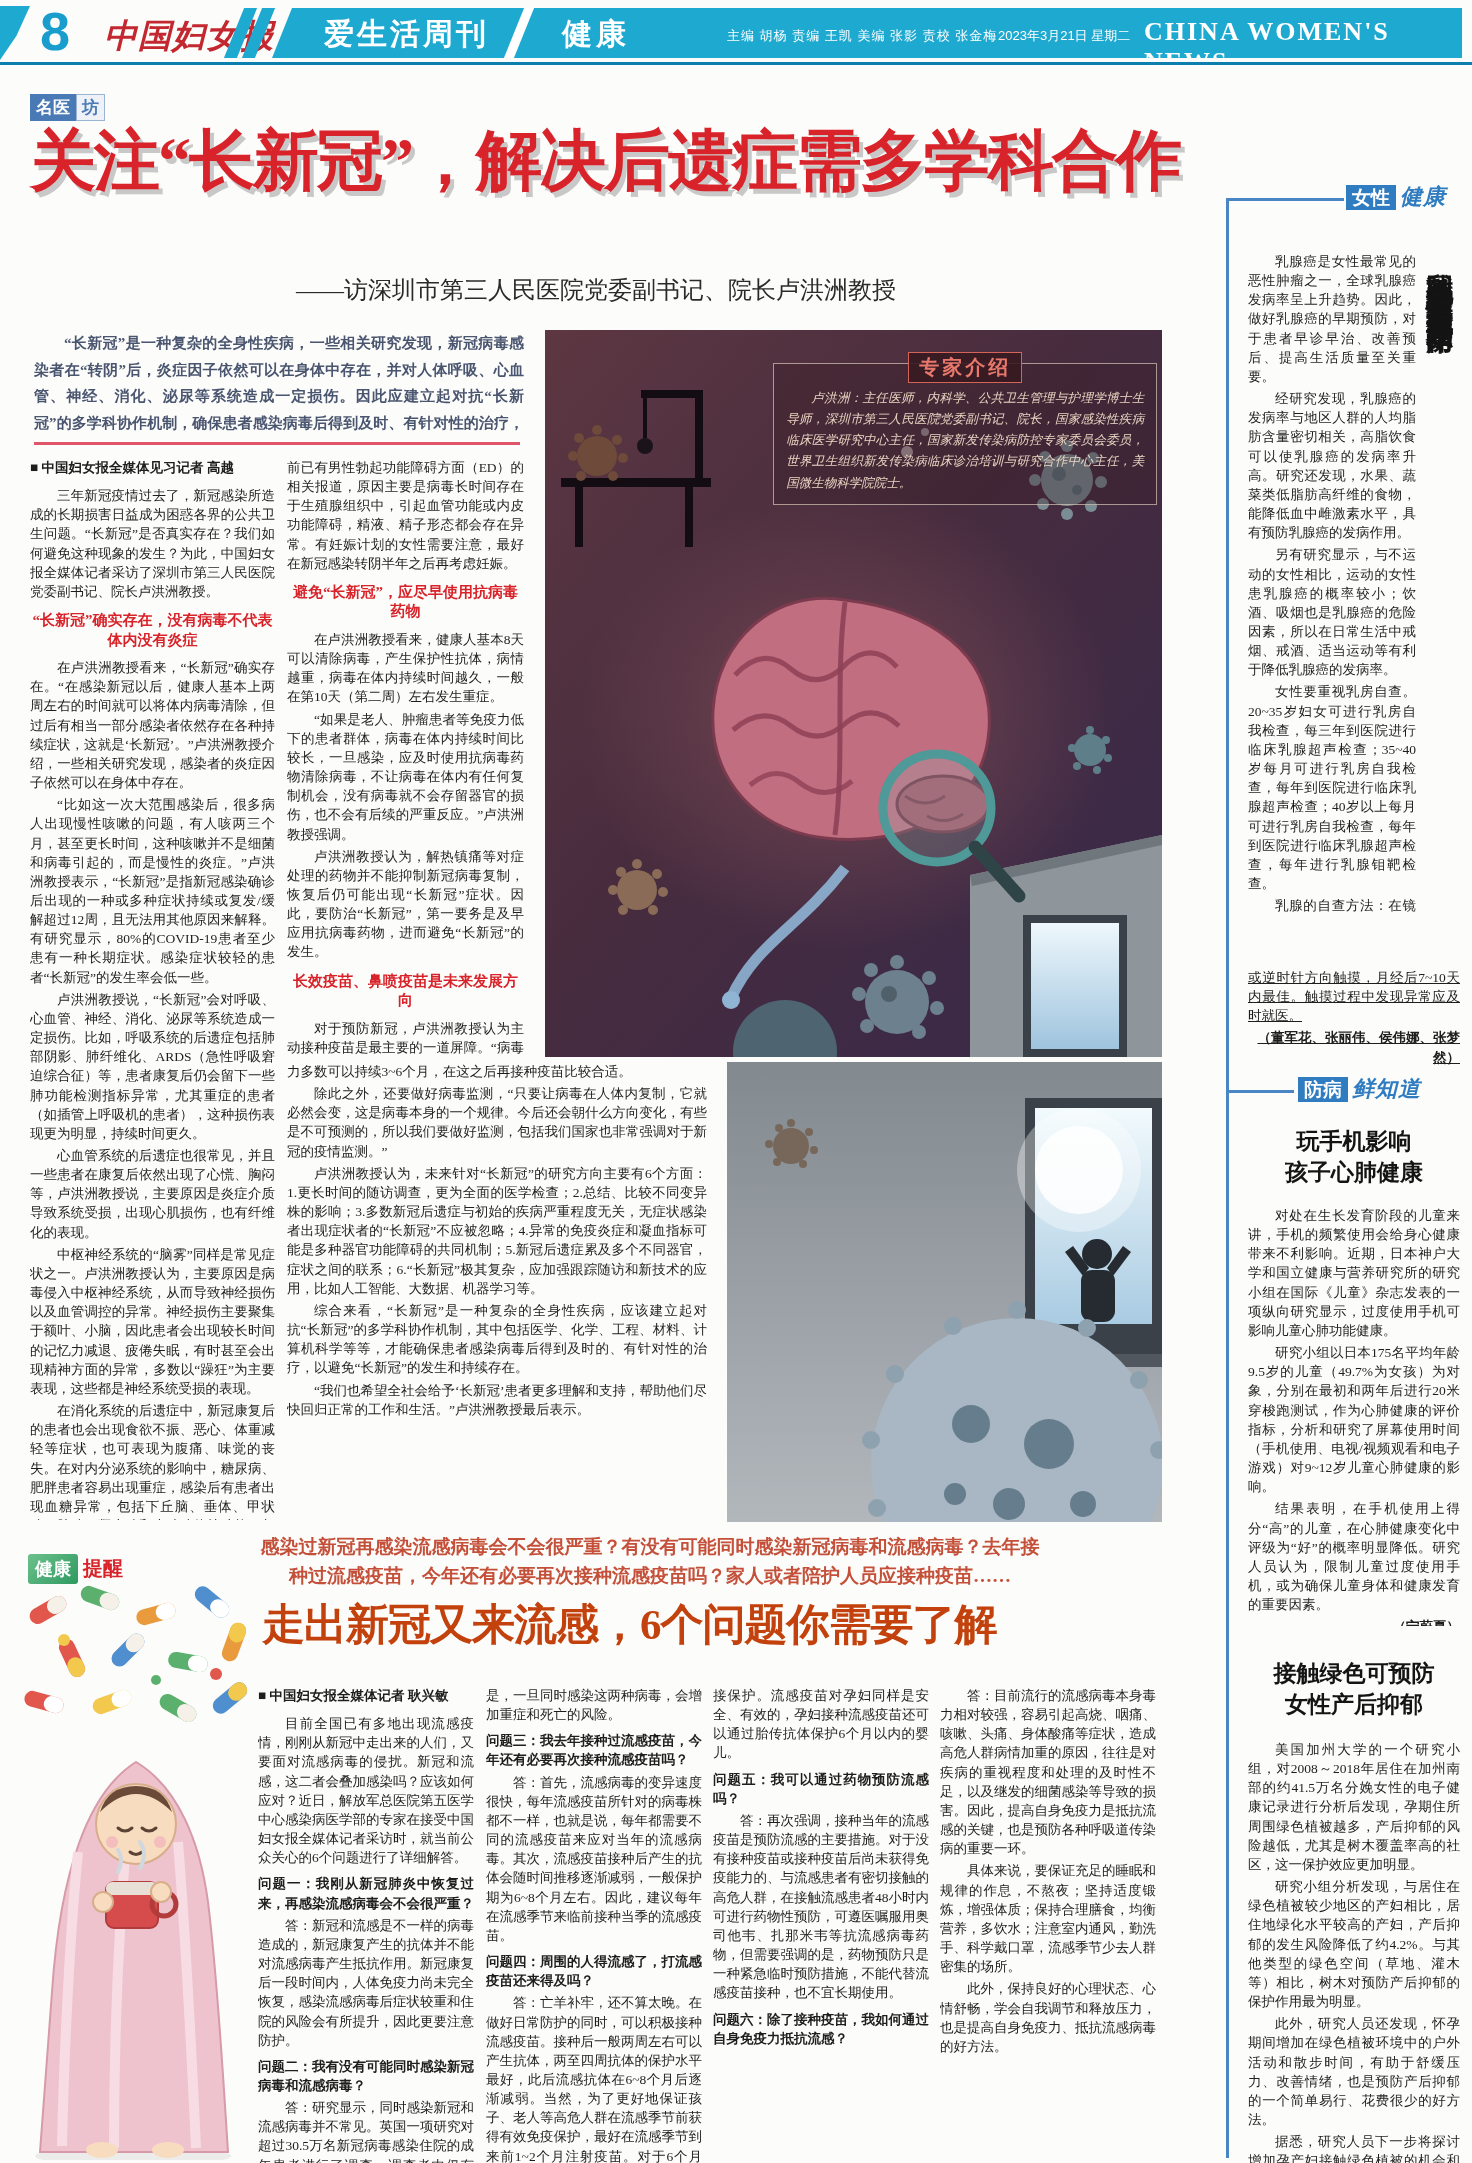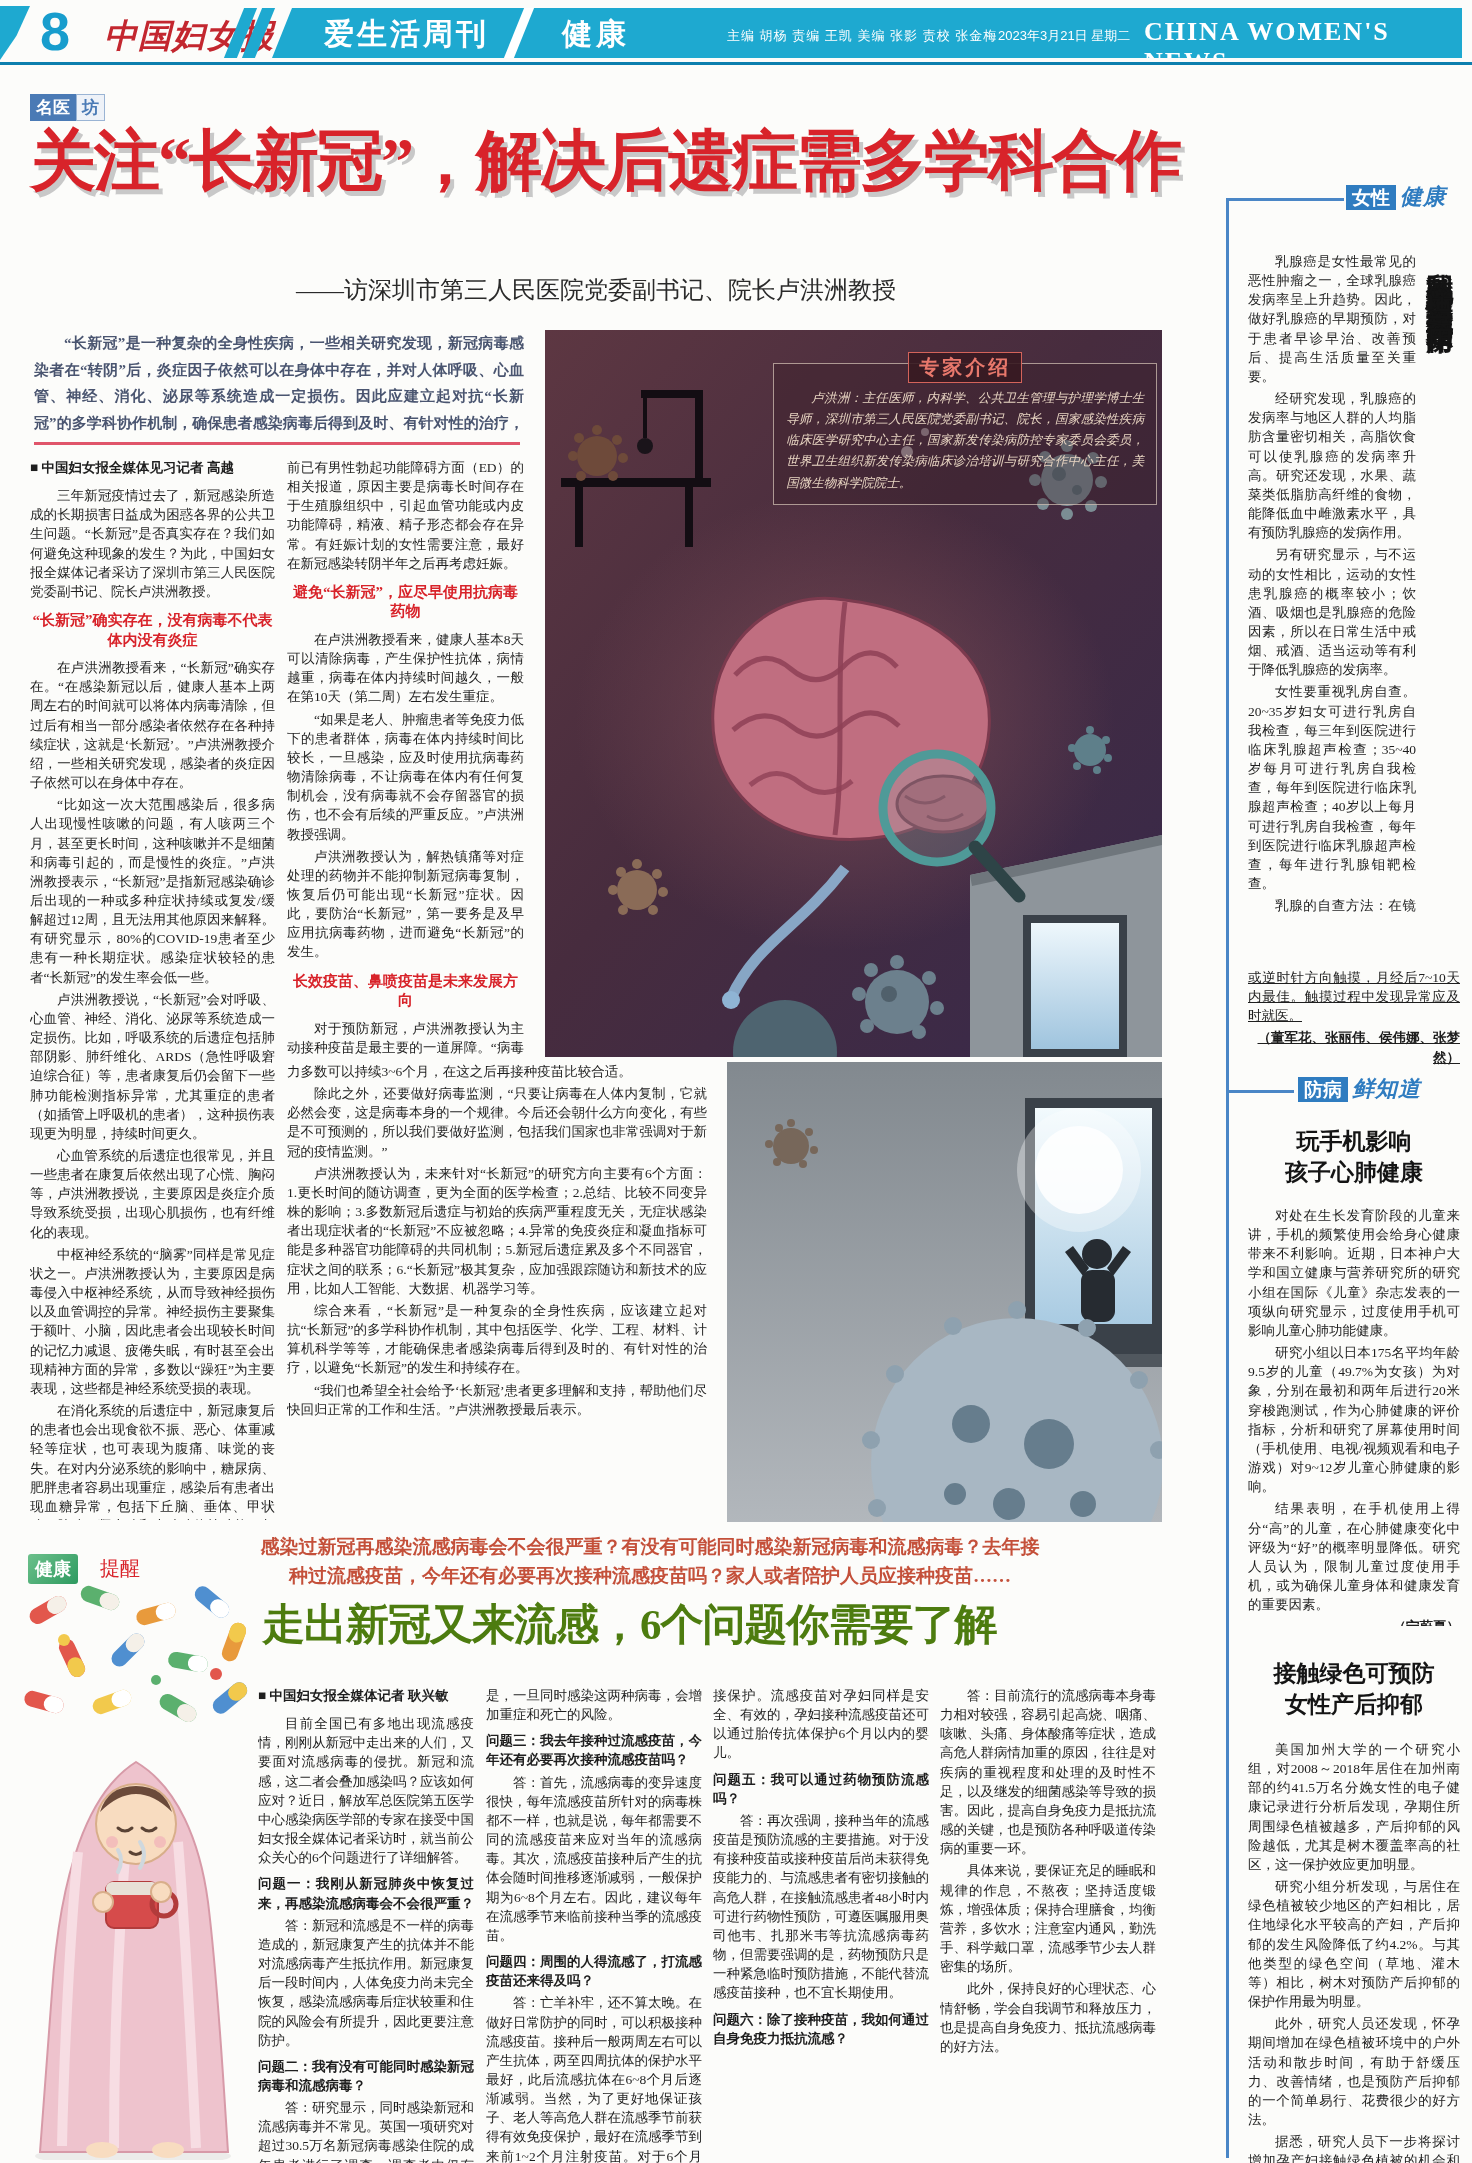--- a/index.html
+++ b/index.html
@@ -27,21 +27,21 @@
   .hdr-bar .date{position:absolute;left:726px;top:19px;font-size:13px;
     font-family:"Liberation Sans","DejaVu Sans",sans-serif;}
   .hdr-bar .cwn{position:absolute;left:872px;top:9px;font-size:26px;font-weight:bold;
     letter-spacing:2px;font-family:"Liberation Serif","DejaVu Serif",serif;}
   .hdr-line{left:0;top:62px;width:1472px;height:3px;background:#0d7fae;}
   
   .tagbox{display:inline-block;font-family:"Liberation Sans","DejaVu Sans",sans-serif;font-weight:bold;}
   .tag-blue-solid{background:#4a7ab5;color:#fff;padding:2px 6px;font-size:17px;}
   .tag-blue-line{color:#4a7ab5;border:1px solid #9ab4d4;background:#eef2f8;padding:1px 5px;font-size:17px;}
   .tag-green{background:linear-gradient(135deg,#6cc08b,#2e9a60);color:#fff;padding:3px 7px;font-size:18px;border-radius:3px;}
-  .tag-red-txt{color:#d8232a;font-size:20px;font-weight:normal;margin-left:22px;}
+  .tag-red-txt{color:#d8232a;font-size:20px;font-weight:bold;margin-left:5px;}
   .sb-badge-box{background:#2f7cc0;color:#fff;padding:2px 6px;font-size:19px;font-weight:bold;
     font-family:"Liberation Sans","DejaVu Sans",sans-serif;}
   .sb-badge-txt{color:#2f7cc0;font-size:22px;font-weight:bold;font-style:italic;margin-left:4px;
     font-family:"Liberation Serif","DejaVu Serif",serif;letter-spacing:1px;}
   .sb-line{background:#4a86c6;}
   
   .m-headline{left:30px;top:116px;width:1132px;text-align:center;font-size:66px;font-weight:900;
     color:#d8232a;letter-spacing:-2px;white-space:nowrap;
     text-shadow:4px 5px 0 #c8c8c8;}
   .m-subtitle{left:30px;top:274px;width:1132px;text-align:center;font-size:24px;color:#2a2a2a;}
@@ -68,21 +68,21 @@
     padding:14px 12px 10px;}
   .expert-label{position:absolute;top:-12px;left:50%;transform:translateX(-50%);
     border:1px solid #d4635a;color:#e8786c;background:rgba(55,25,33,.9);
     font-size:20px;font-weight:bold;letter-spacing:3px;padding:1px 10px;white-space:nowrap;}
   .expert-text{font-size:12.5px;font-style:italic;color:#e8d5c2;line-height:1.7;
     text-align:justify;text-indent:2em;margin:10px 0 0;}
   
   .b-intro{left:258px;top:1532px;width:784px;text-align:center;
     font-size:19px;font-weight:bold;color:#c4503a;line-height:1.55;}
   .b-headline{left:262px;top:1596px;width:900px;font-size:43px;font-weight:900;
-    color:#4d7c0f;letter-spacing:-1px;white-space:nowrap;}
+    color:#c2410c;letter-spacing:-1px;white-space:nowrap;}
   .bq{top:1686px;width:216px;height:477px;}
   .bq1{left:258px;} .bq2{left:486px;} .bq3{left:713px;} .bq4{left:940px;}
   
   .sb-vline{left:1226px;top:198px;width:3px;height:1960px;}
   .sb-hline1{left:1226px;top:198px;width:118px;height:3px;}
   .sb-hline2{left:1226px;top:1090px;width:68px;height:3px;}
   .sb-badge1{left:1346px;top:182px;white-space:nowrap;}
   .sb-badge2{left:1298px;top:1074px;white-space:nowrap;}
   .s1n{left:1248px;top:252px;width:168px;height:662px;}
   .s1w{left:1248px;top:968px;width:212px;height:110px;text-decoration:underline;}

